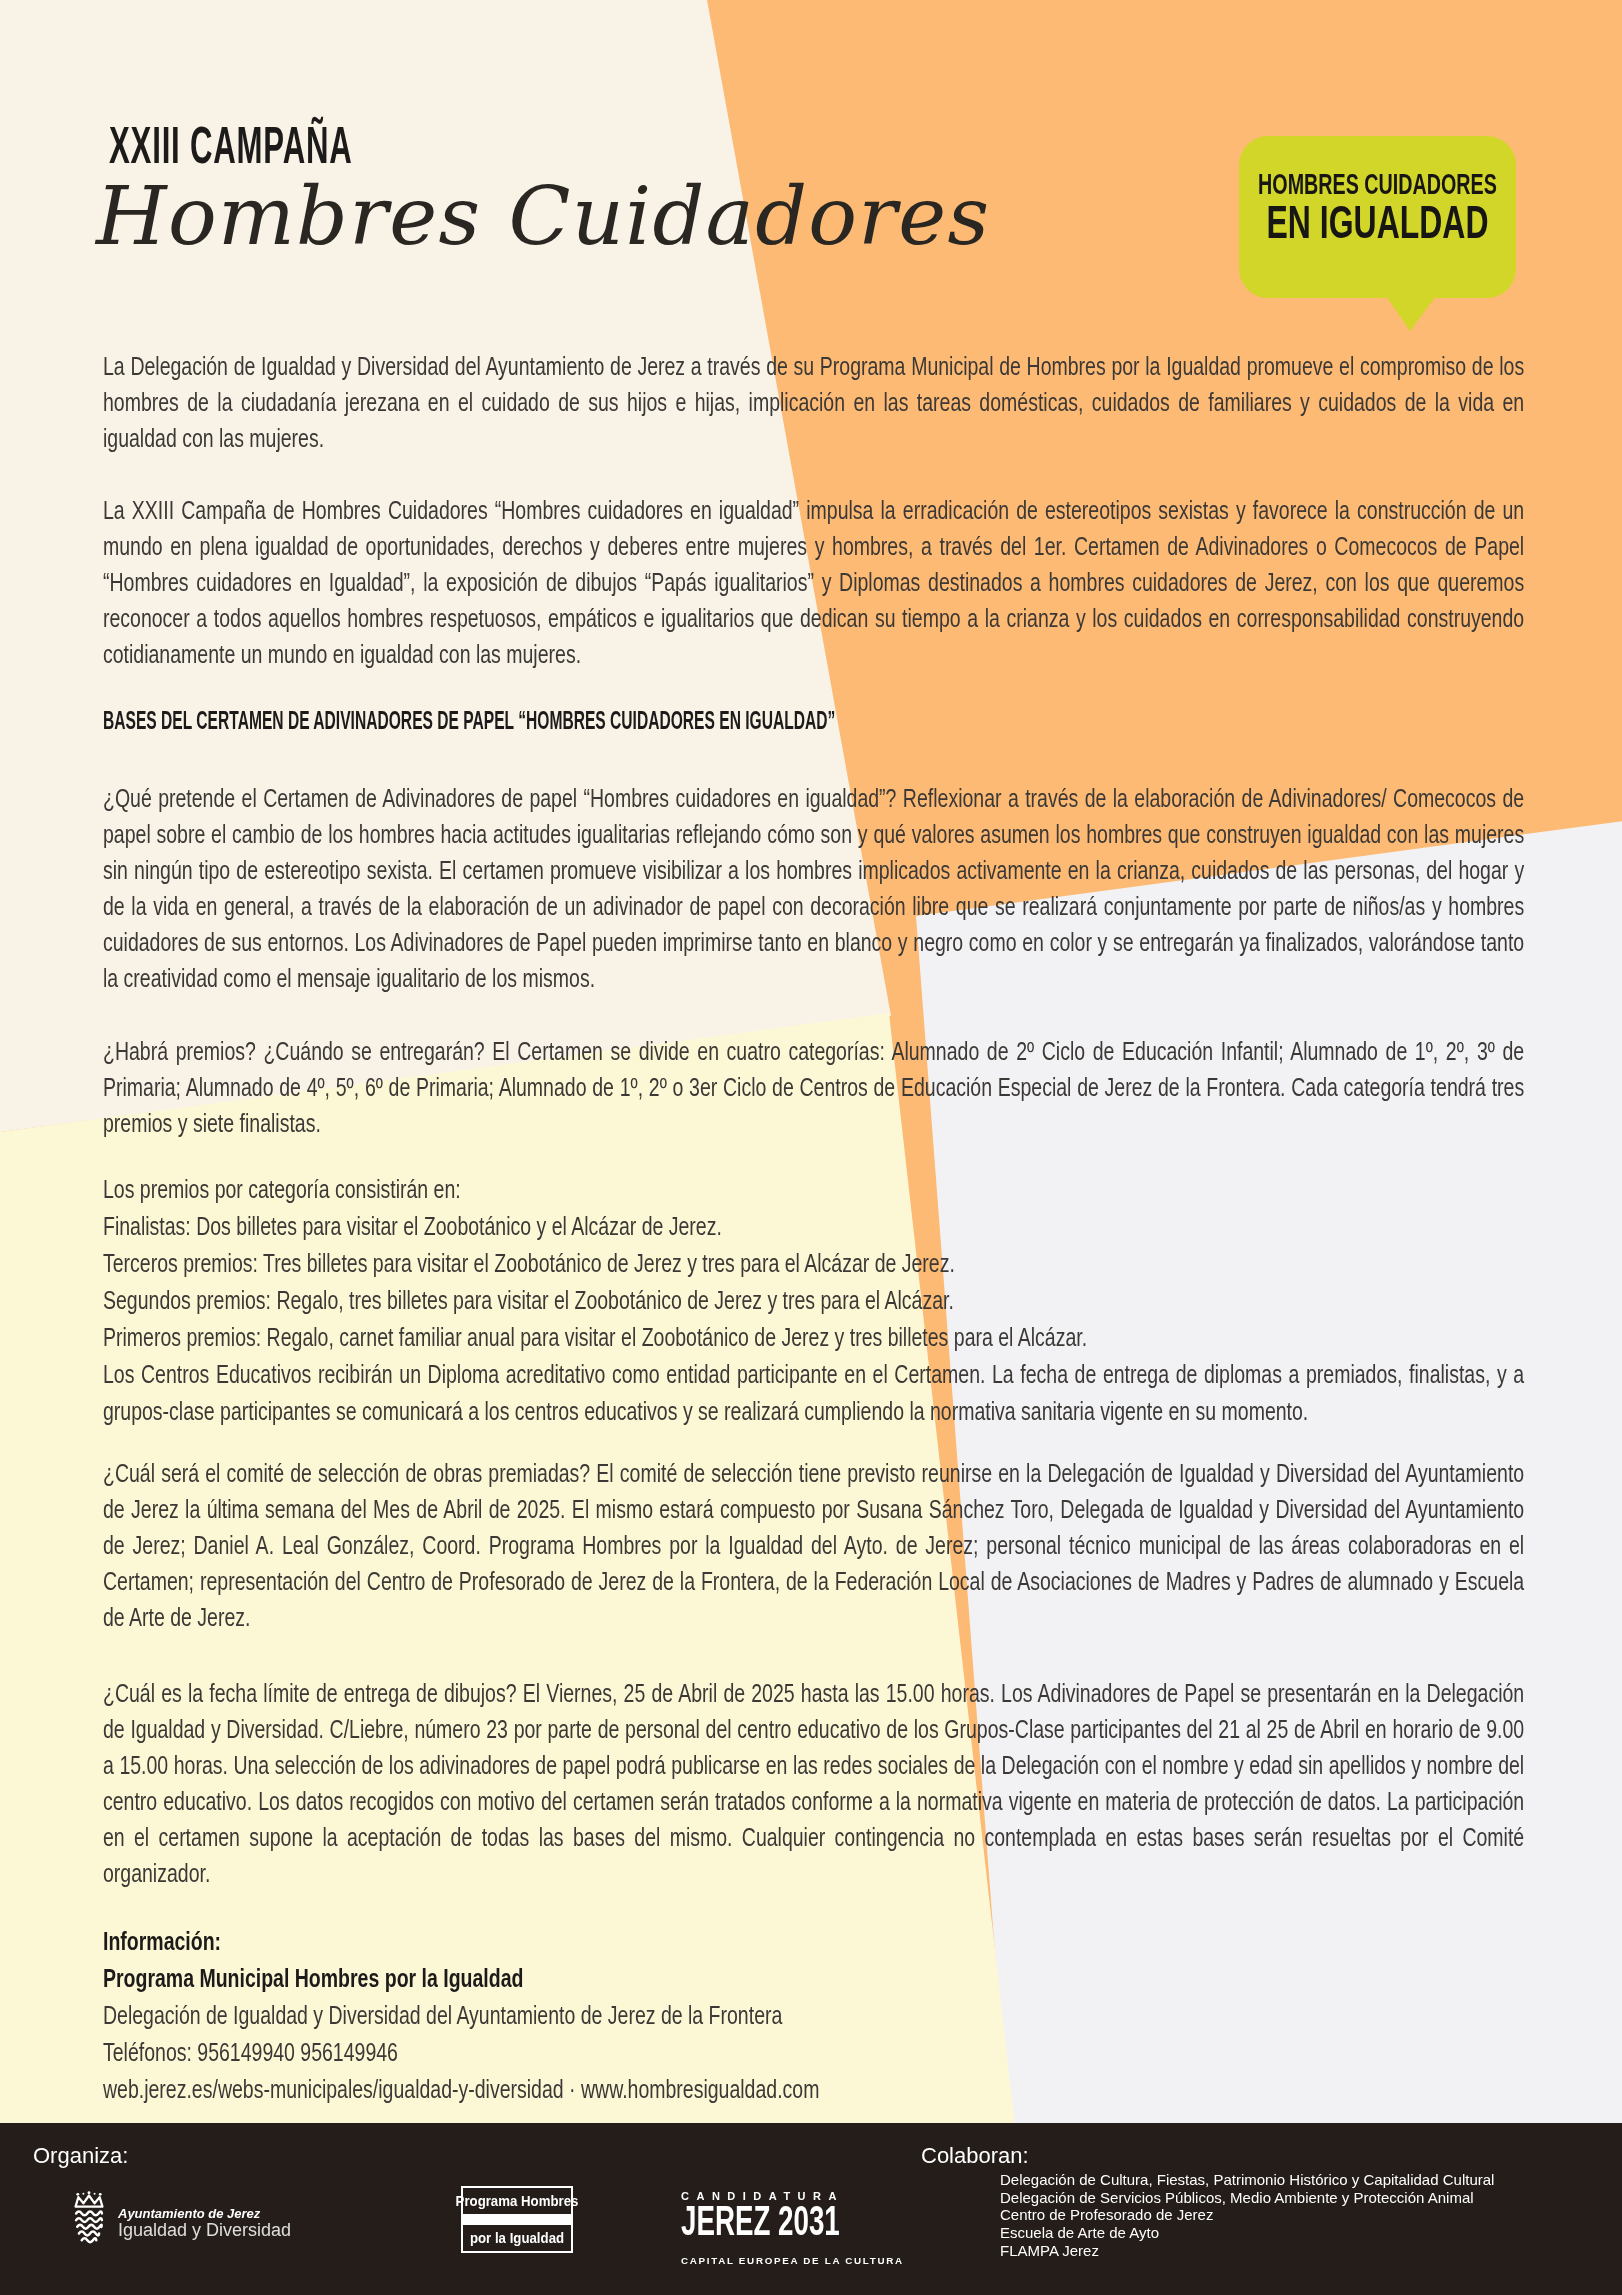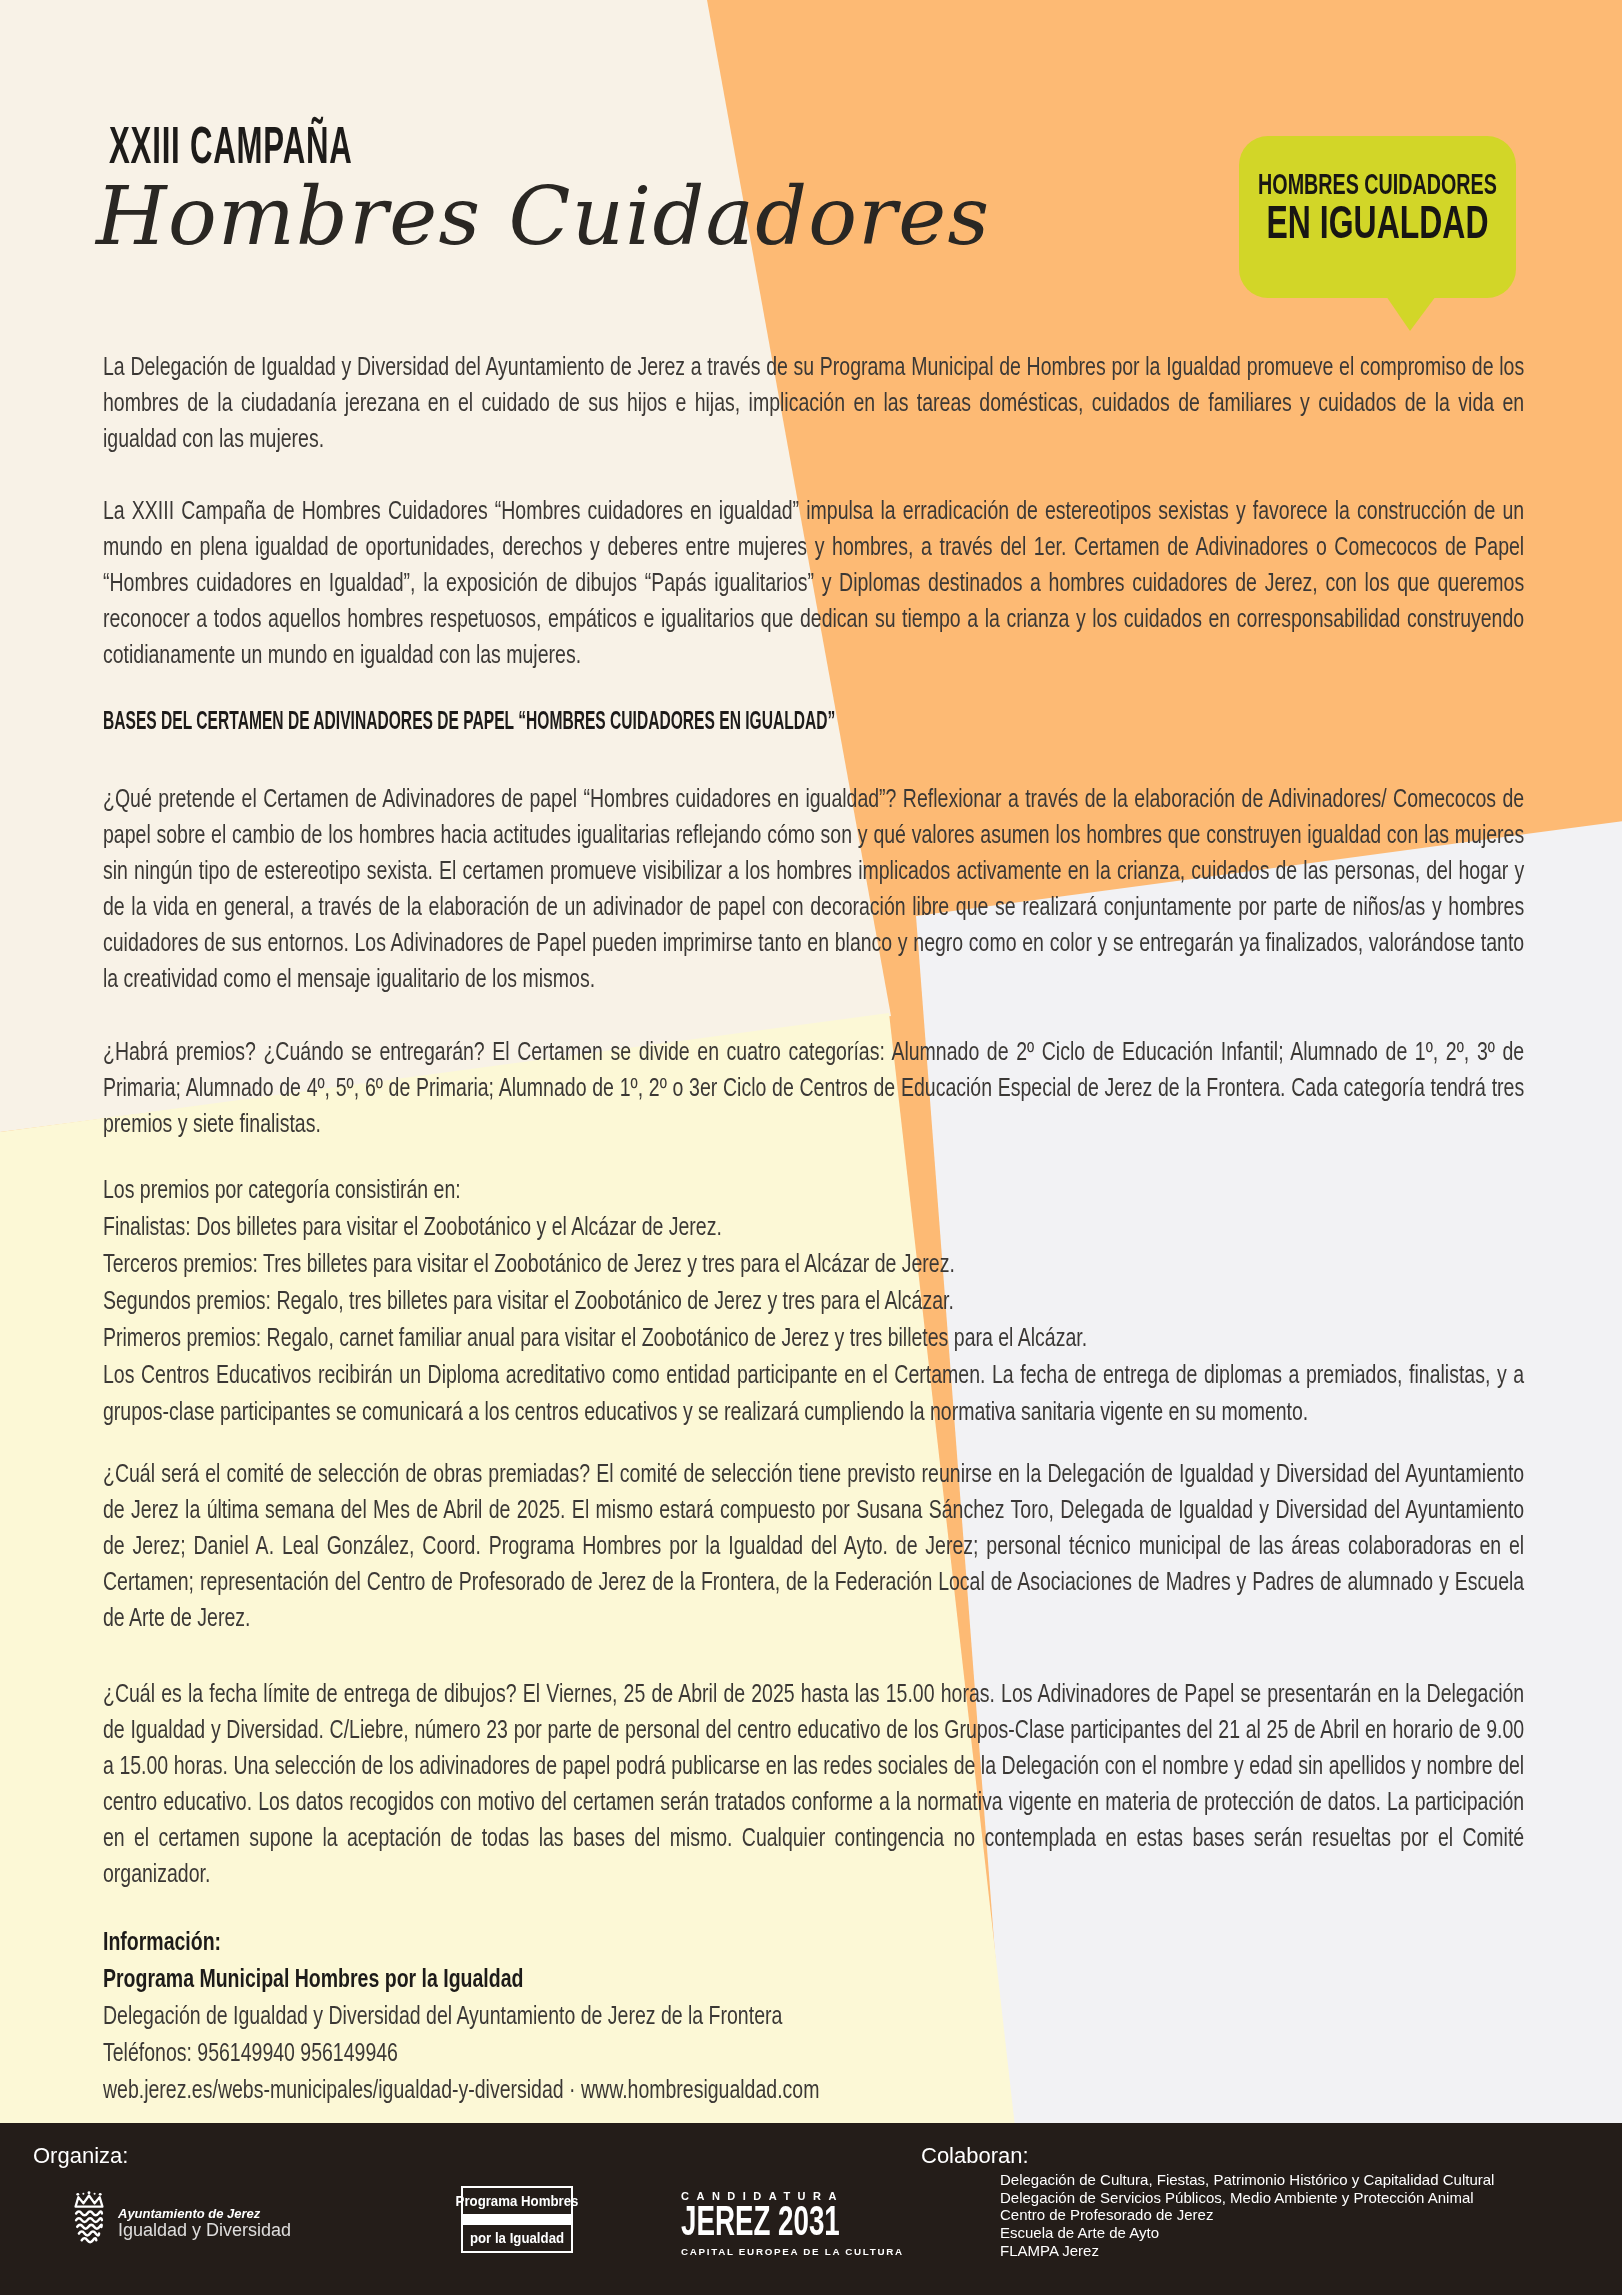--- a/index.html
+++ b/index.html
@@ -65,21 +65,21 @@
     border:2px solid #fff;box-sizing:border-box;display:flex;flex-direction:column;margin-left:32px;}
   .prog-row{flex:1;display:flex;align-items:center;justify-content:center;
     font-size:14.4px;font-weight:bold;white-space:nowrap;
     transform:scaleX(.92);transform-origin:50% 50%;}
   .prog-stripe{height:10.5px;background:#fff;}
 
   .jerez-logo{position:absolute;left:681px;top:67px;width:183px;}
   .jerez-top{font-size:11px;font-weight:bold;letter-spacing:7.5px;white-space:nowrap;}
   .jerez-main{font-size:42px;font-weight:bold;line-height:38px;white-space:nowrap;
     transform:scaleX(.66);transform-origin:0 50%;}
-  .jerez-bottom{font-size:9.8px;font-weight:bold;letter-spacing:1.7px;white-space:nowrap;margin-top:6px;}
+  .jerez-bottom{font-size:9.8px;font-weight:bold;letter-spacing:1.7px;white-space:nowrap;margin-top:15px;}
 
   .colab-list{position:absolute;left:993px;top:48px;font-size:15px;line-height:17.7px;font-weight:300;margin-left:7px;}
 </style>
 </head>
 <body>
 
 <div class="page">
 
   <div class="bg bg-gray"></div>
   <div class="bg bg-cream"></div>

